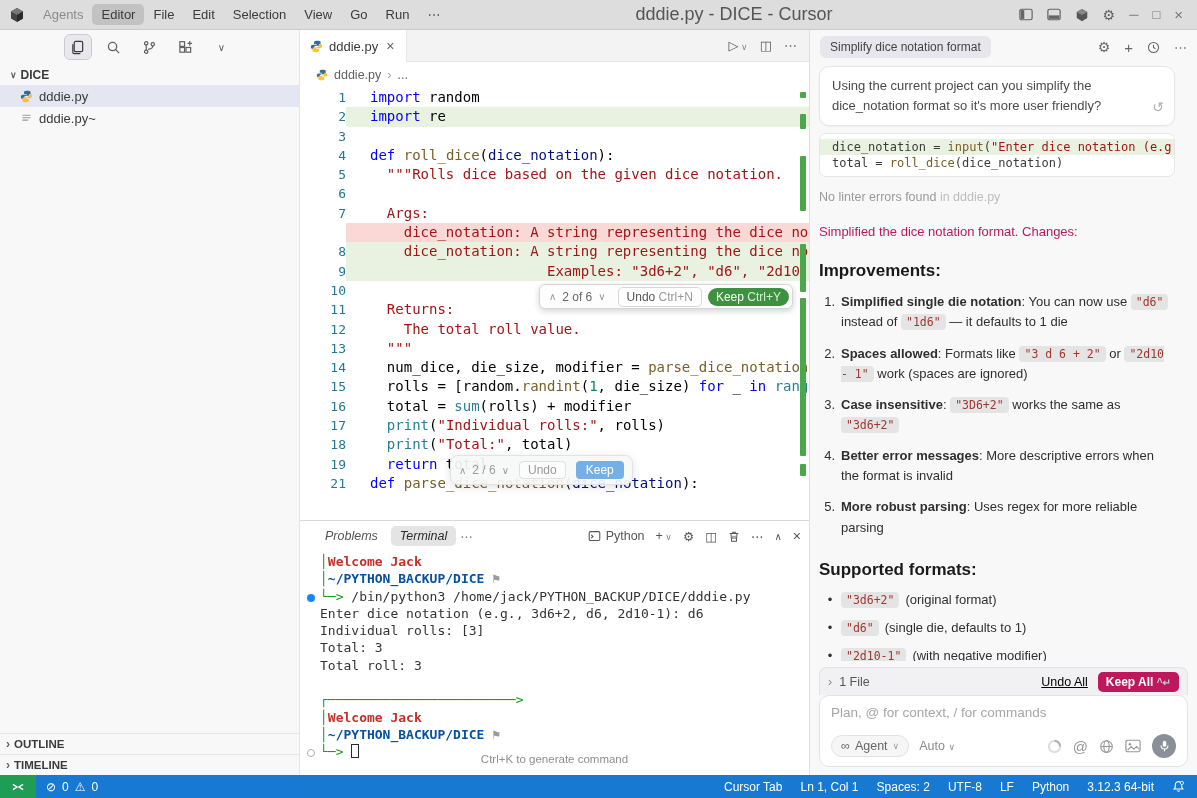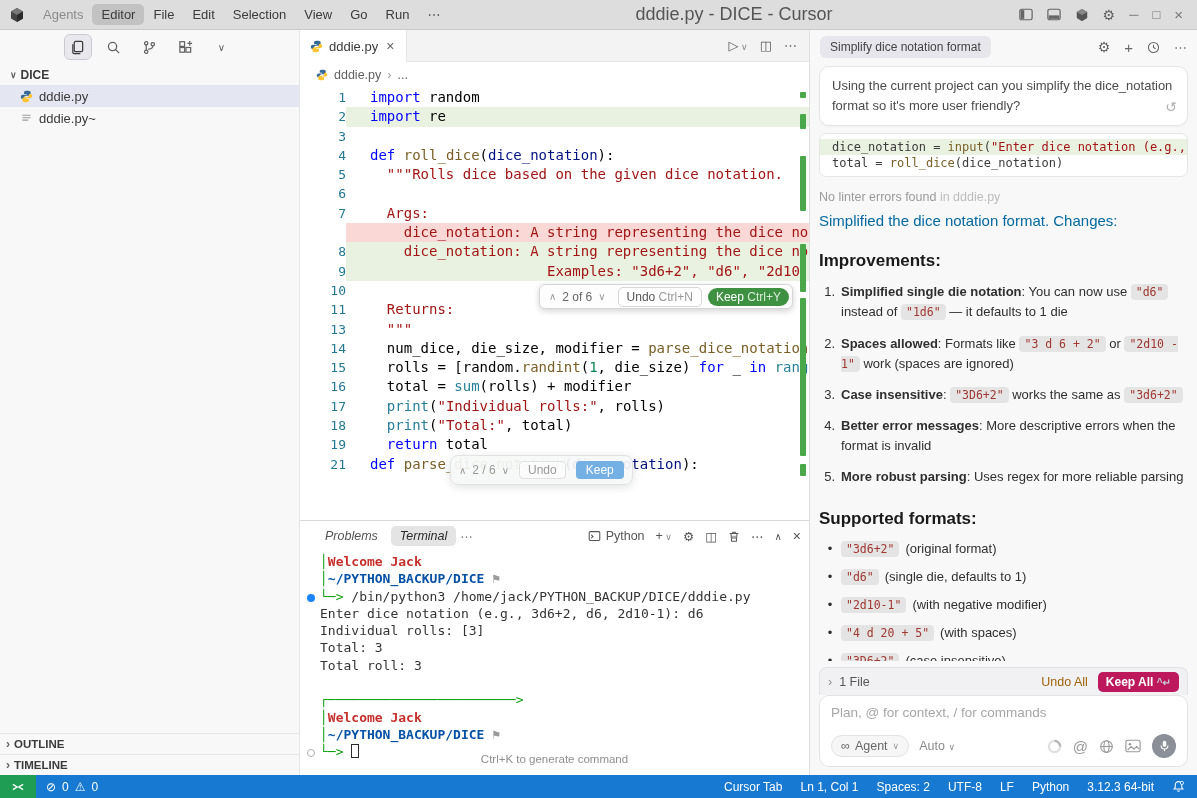--- a/index.html
+++ b/index.html
@@ -75,40 +75,40 @@
   .t-dim { color:#9a9a9a; }
   .t-cursor { display:inline-block; width:8px; height:14px; border:1.4px solid #2b2b2b; vertical-align:-2px; }
   .term-deco { position:absolute; left:7px; width:8px; height:8px; border-radius:50%; }
   .term-hint { position:absolute; bottom:7px; left:0; right:0; text-align:center; color:#8f8f8f; font-size:11.5px; font-family:"Liberation Sans",sans-serif; }
 
   
   .chat { width:387px; background:#f8f8f9; display:flex; flex-direction:column; }
   .chat-header { height:34px; display:flex; align-items:center; padding:0 10px; gap:12px; }
   .chat-tab { background:#e6e6ec; border-radius:6px; padding:4px 10px; font-size:12px; color:#444; }
   .chat-header .hicons { margin-left:auto; display:flex; gap:14px; color:#666; align-items:center; }
-  .chat-scroll { flex:1; overflow:hidden; padding:2px 9px 0 9px; }
+  .chat-scroll { flex:1; overflow:hidden; padding:2px 22px 0 9px; }
   .prompt-card { background:#fff; border:1px solid #e6e6e6; border-radius:10px; padding:9px 12px; font-size:13px; color:#4b4b4b; line-height:1.55; position:relative; box-shadow:0 1px 2px rgba(0,0,0,.04); }
   .prompt-card .undo-ic { position:absolute; right:10px; bottom:7px; color:#b0b0b0; font-size:14px; }
   .chat-code { background:#fff; border:1px solid #e6e6e6; border-radius:7px; margin-top:7px; padding:5px 0; font-family:"DejaVu Sans Mono",monospace; font-size:12px; line-height:16px; overflow:hidden; }
   .chat-code .ccline { padding:0 12px; white-space:pre; overflow:hidden; }
   .chat-code .ccline.add { background:#e9f2e1; }
   .linter-note { margin-top:13px; font-size:12.5px; color:#9a9a9a; }
   .linter-note .sub { color:#bdbdbd; }
-  .chat-para { margin-top:8px; font-size:15px; color:#0369a1; }
+  .chat-para { margin-top:20px; font-size:13px; color:#be185d; }
   .chat-h { margin-top:22px; font-size:17px; font-weight:bold; color:#1a1a1a; }
   .imp-item { display:flex; margin-top:11px; font-size:13px; line-height:1.55; color:#2f2f2f; }
   .imp-marker { flex:0 0 22px; text-align:right; padding-right:6px; }
   .chip { font-family:"DejaVu Sans Mono",monospace; font-size:11.5px; background:#e4e4e4; border-radius:4px; padding:1px 5px; color:#a03730; }
   .fmt-item { display:flex; align-items:baseline; margin-top:12px; font-size:13px; color:#2f2f2f; }
   .fmt-bullet { flex:0 0 22px; text-align:center; }
   .fmt-desc { margin-left:6px; }
 
   .file-bar { margin:6px 9px 0 9px; background:#f1f1f3; border:1px solid #e3e3e6; border-radius:8px 8px 0 0; border-bottom:none; height:28px; display:flex; align-items:center; padding:0 8px; font-size:12.5px; color:#555; }
   .file-bar .fb-right { margin-left:auto; display:flex; align-items:center; gap:10px; }
-  .undo-all { color:#a16207; }
+  .undo-all { color:#000000;text-decoration:underline; }
   .keep-all { background:#be185d; color:#fff; border-radius:5px; padding:3px 8px; font-size:12px;font-weight:bold; }
   .keep-all .key { color:#c3c9d2; font-size:10px; }
 
   .input-card { margin:0 9px 8px 9px; background:#fff; border:1px solid #e3e3e6; border-radius:10px; padding:9px 11px 8px 11px; }
   .input-ph { color:#a6a6a6; font-size:13.5px; }
   .input-row { margin-top:14px; display:flex; align-items:center; gap:10px; }
   .agent-pill { display:flex; align-items:center; gap:5px; border:1px solid #e2e2e2; background:#f6f6f6; border-radius:12px; padding:3px 9px; color:#666; font-size:12.5px; }
   .auto-sel { color:#8a8a8a; font-size:12.5px; }
   .input-row .iright { margin-left:auto; display:flex; align-items:center; gap:11px; color:#999; }
   .mic-btn { width:24px; height:24px; border-radius:50%; background:#8a8f98; display:flex; align-items:center; justify-content:center; }
@@ -277,20 +277,21 @@
             <div class="line"><span class="gutter">3</span><span class="codetxt"></span></div>
             <div class="line"><span class="gutter">4</span><span class="codetxt"><span class="s-kw">def</span><span> </span><span class="s-fn">roll_dice</span><span>(</span><span class="s-param">dice_notation</span><span>):</span></span></div>
             <div class="line"><span class="gutter">5</span><span class="codetxt"><span class="s-str">  """Rolls dice based on the given dice notation.</span></span></div>
             <div class="line"><span class="gutter">6</span><span class="codetxt"></span></div>
             <div class="line"><span class="gutter">7</span><span class="codetxt"><span class="s-str">  Args:</span></span></div>
             <div class="line del"><span class="gutter"></span><span class="codetxt"><span class="s-str">    dice_notation: A string representing the dice notation</span></span></div>
             <div class="line add"><span class="gutter">8</span><span class="codetxt"><span class="s-str">    dice_notation: A string representing the dice notation</span></span></div>
             <div class="line add"><span class="gutter">9</span><span class="codetxt"><span class="s-str">                     Examples: "3d6+2", "d6", "2d10-1"</span></span></div>
             <div class="line"><span class="gutter">10</span><span class="codetxt"></span></div>
             <div class="line"><span class="gutter">11</span><span class="codetxt"><span class="s-str">  Returns:</span></span></div>
+            <div class="line"><span class="gutter">12</span><span class="codetxt"><span class="s-str">    The total roll value.</span></span></div>
             <div class="line"><span class="gutter">13</span><span class="codetxt"><span class="s-str">  """</span></span></div>
             <div class="line"><span class="gutter">14</span><span class="codetxt"><span>  num_dice, die_size, modifier = </span><span class="s-fn">parse_dice_notation</span><span>(dice_notation)</span></span></div>
             <div class="line"><span class="gutter">15</span><span class="codetxt"><span>  rolls = [random.</span><span class="s-fn">randint</span><span>(</span><span class="s-num">1</span><span>, die_size) </span><span class="s-kw">for</span><span> _ </span><span class="s-kw">in</span><span> </span><span class="s-builtin">range</span></span></div>
             <div class="line"><span class="gutter">16</span><span class="codetxt"><span>  total = </span><span class="s-builtin">sum</span><span>(rolls) + modifier</span></span></div>
             <div class="line"><span class="gutter">17</span><span class="codetxt"><span>  </span><span class="s-builtin">print</span><span>(</span><span class="s-str">"Individual rolls:"</span><span>, rolls)</span></span></div>
             <div class="line"><span class="gutter">18</span><span class="codetxt"><span>  </span><span class="s-builtin">print</span><span>(</span><span class="s-str">"Total:"</span><span>, total)</span></span></div>
             <div class="line"><span class="gutter">19</span><span class="codetxt"><span>  </span><span class="s-kw">return</span><span> total</span></span></div>
             <div class="line"><span class="gutter">21</span><span class="codetxt"><span class="s-kw">def</span><span> </span><span class="s-fn">parse_dice_notation</span><span>(</span><span class="s-param">dice_notation</span><span>):</span></span></div>
           </div>
 

